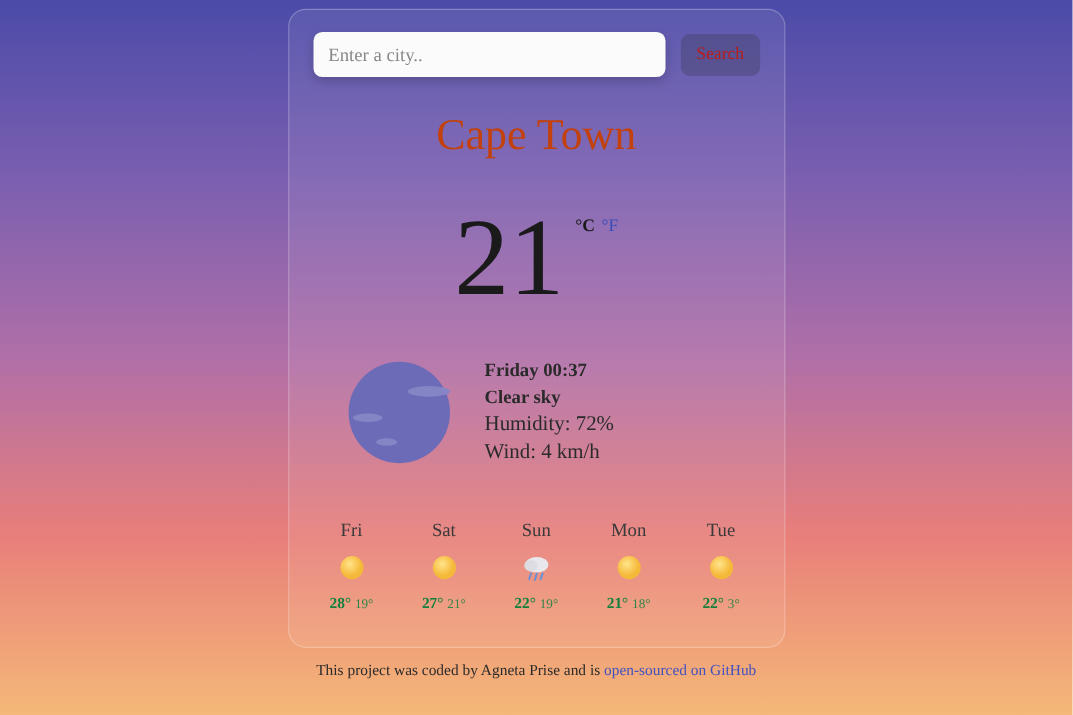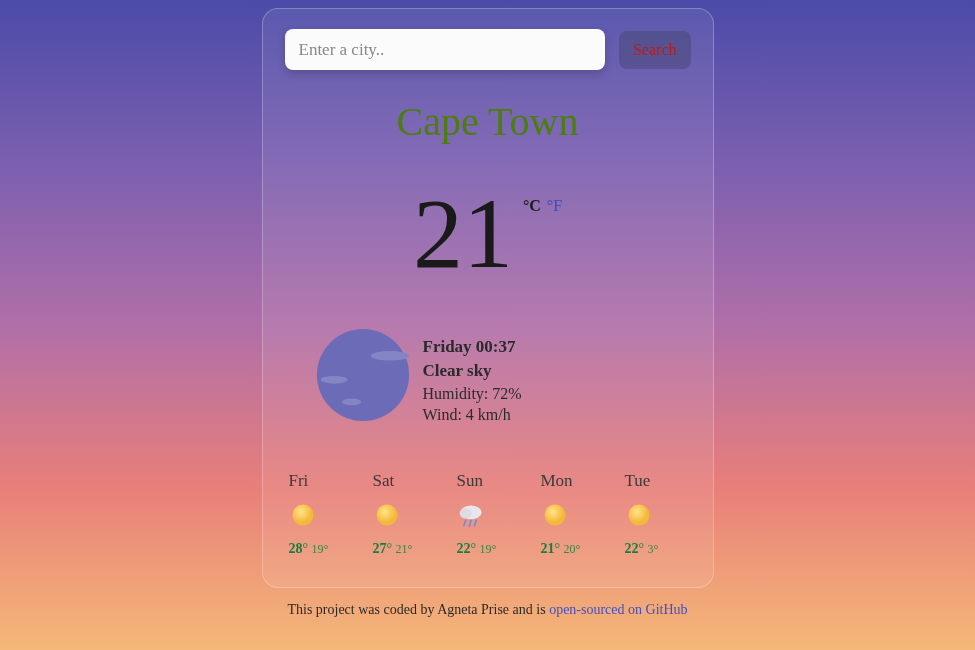--- a/index.html
+++ b/index.html
@@ -55,21 +55,21 @@
       background: rgba(60,60,90,0.35);
       color: #b91c1c;
       font-size: 16px;
       font-family: inherit;
       cursor: pointer;
     }
     .city {
       text-align: center;
       font-size: 40px;
       font-weight: normal;
-      color: #4d7c0f;
+      color: #c2410c;
       margin-bottom: 44px;
       font-family: Georgia, serif;
     }
     .temp-row {
       display: flex;
       justify-content: center;
       align-items: flex-start;
       margin-bottom: 48px;
     }
     .temp-num {
@@ -88,51 +88,51 @@
     .unit-active {
       color: #1a1a1a;
       font-weight: bold;
     }
     .unit-inactive {
       color: #3b4db8;
       cursor: pointer;
     }
     .details-row {
       display: flex;
-      gap: 12px;
-      align-items: flex-end;
+      gap: 30px;
+      align-items: flex-start;
       margin-bottom: 44px;
       padding-left: 30px;
     }
     .moon-icon {
       width: 96px;
       height: 96px;
       flex-shrink: 0;
     }
     .details-text {
       color: #2a2a2a;
     }
     .detail-bold {
       font-size: 17px;
       font-weight: bold;
       margin-bottom: 4px;
     }
     .detail-line {
-      font-size: 16px;
+      font-size: 19px;
       margin-bottom: 3px;
     }
     .forecast {
       display: flex;
       justify-content: space-between;
       padding: 0 4px;
     }
     .forecast-day {
       display: flex;
       flex-direction: column;
-      align-items: flex-start;
+      align-items: center;
       width: 62px;
     }
     .fday-label {
       font-size: 17px;
       color: #3a3a3a;
       margin-bottom: 10px;
     }
     .fday-icon {
       width: 28px;
       height: 28px;
@@ -243,21 +243,21 @@
         <div class="fday-label">Mon</div>
         <div class="fday-icon"><svg viewBox="0 0 32 32">
             <defs>
               <radialGradient id="sg" cx="40%" cy="35%">
                 <stop offset="0%" stop-color="#ffe48a"></stop>
                 <stop offset="100%" stop-color="#f5b93a"></stop>
               </radialGradient>
             </defs>
             <circle cx="16" cy="16" r="12" fill="url(#sg)"></circle>
           </svg></div>
-        <div class="fday-temps"><span class="fday-high">21</span>° <span class="fday-low">20°</span></div>
+        <div class="fday-temps"><span class="fday-high">21</span>° <span class="fday-low">18°</span></div>
       </div>
       <div class="forecast-day">
         <div class="fday-label">Tue</div>
         <div class="fday-icon"><svg viewBox="0 0 32 32">
             <defs>
               <radialGradient id="sg" cx="40%" cy="35%">
                 <stop offset="0%" stop-color="#ffe48a"></stop>
                 <stop offset="100%" stop-color="#f5b93a"></stop>
               </radialGradient>
             </defs>

